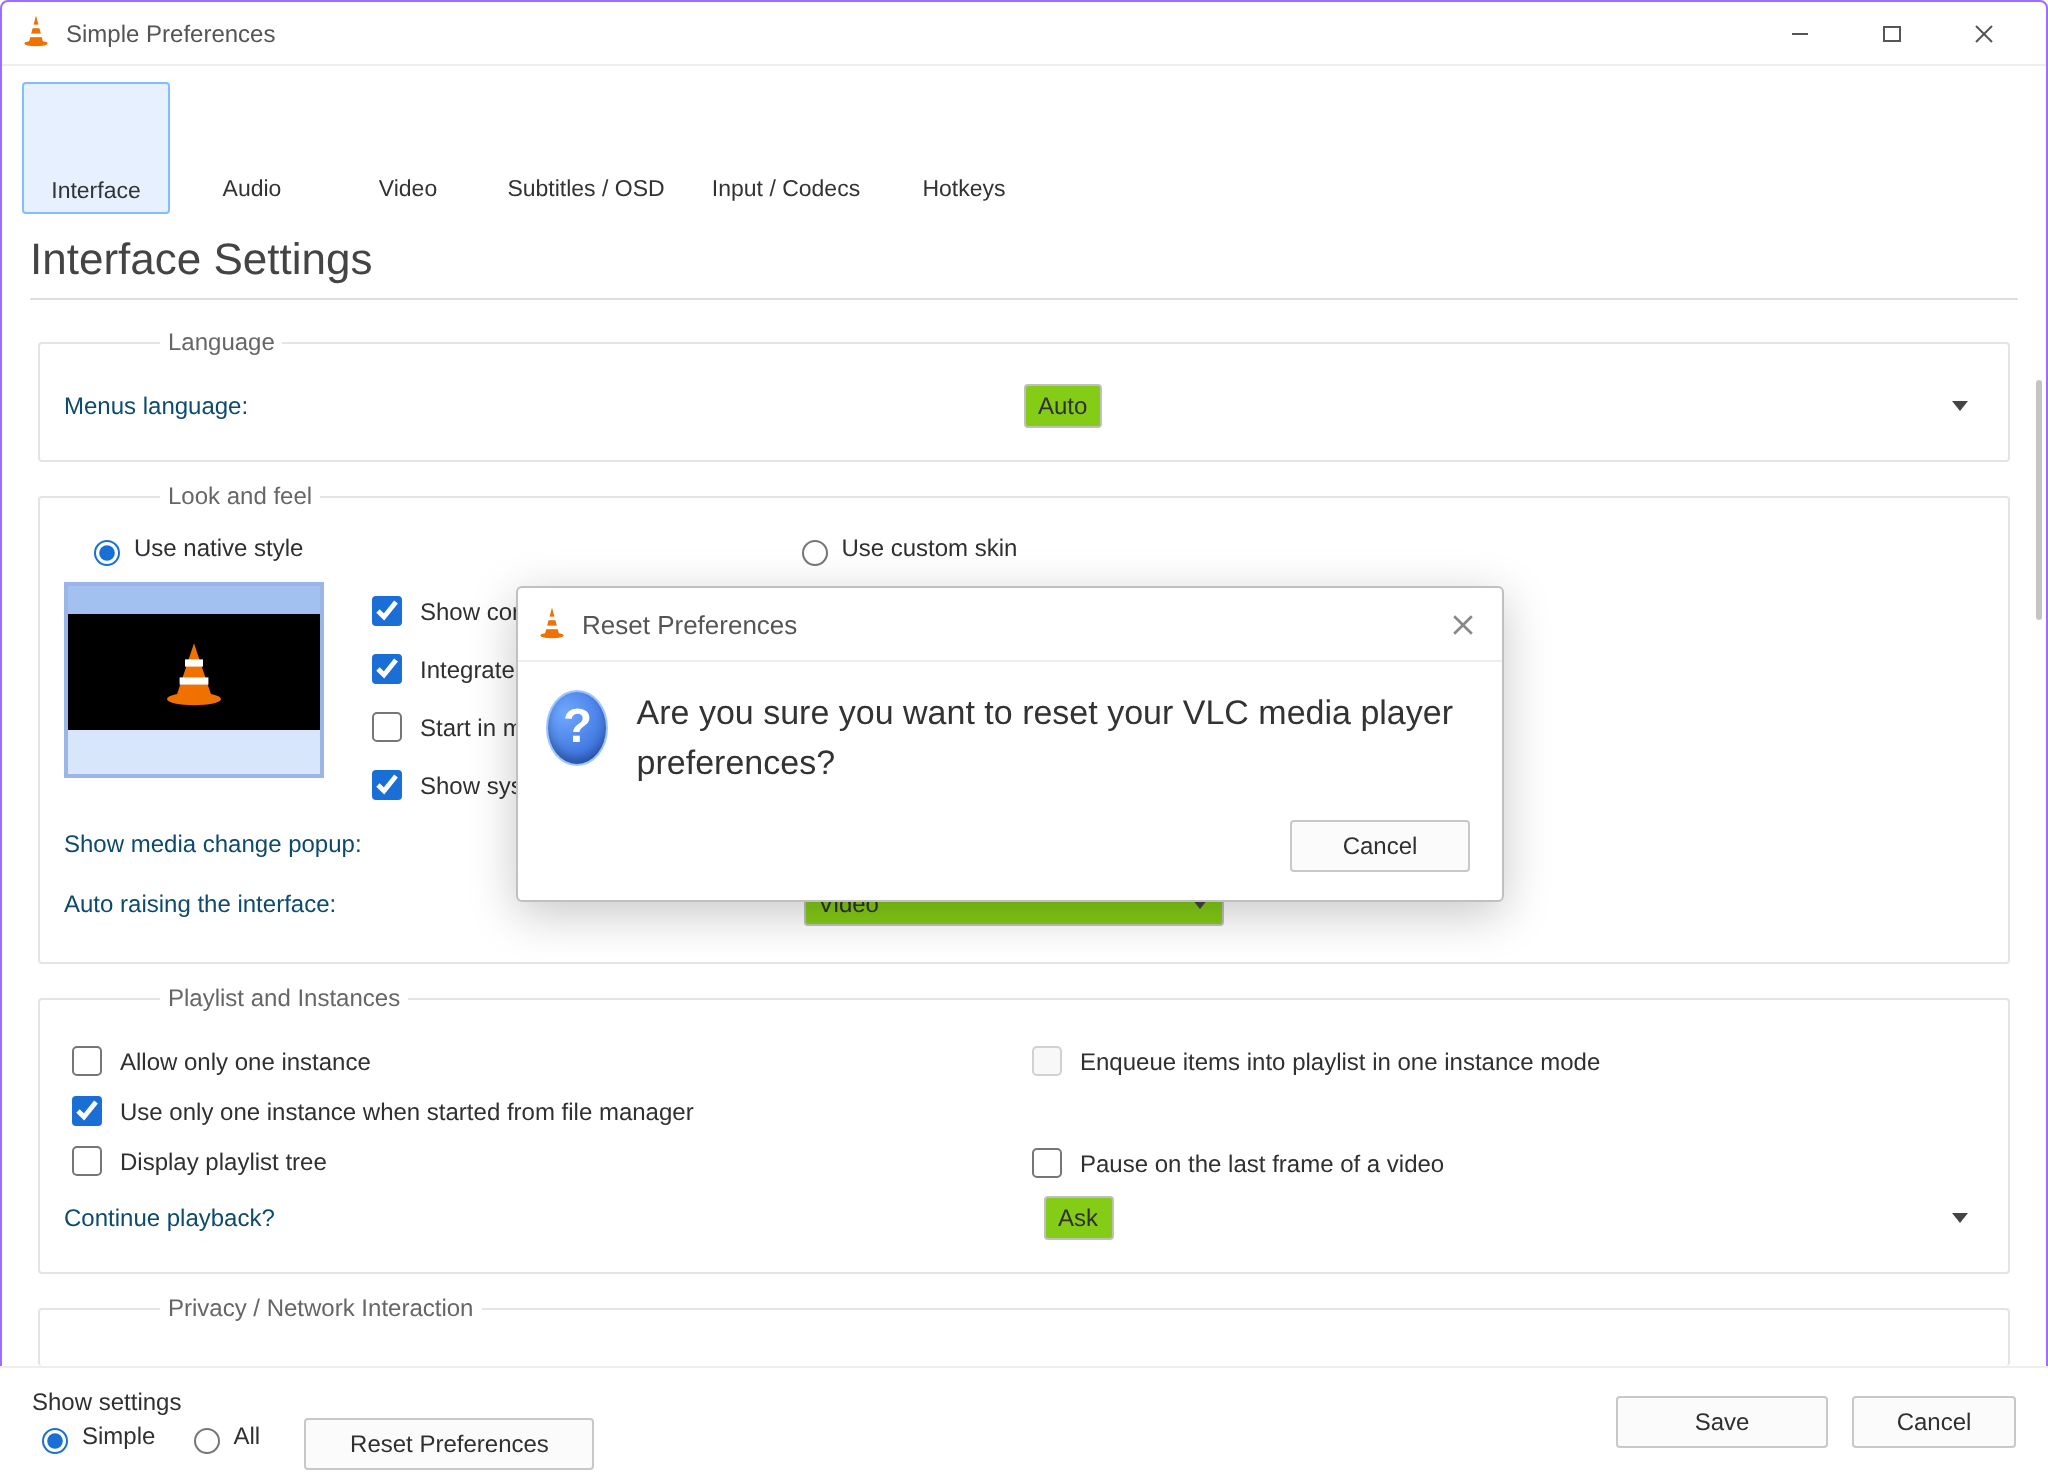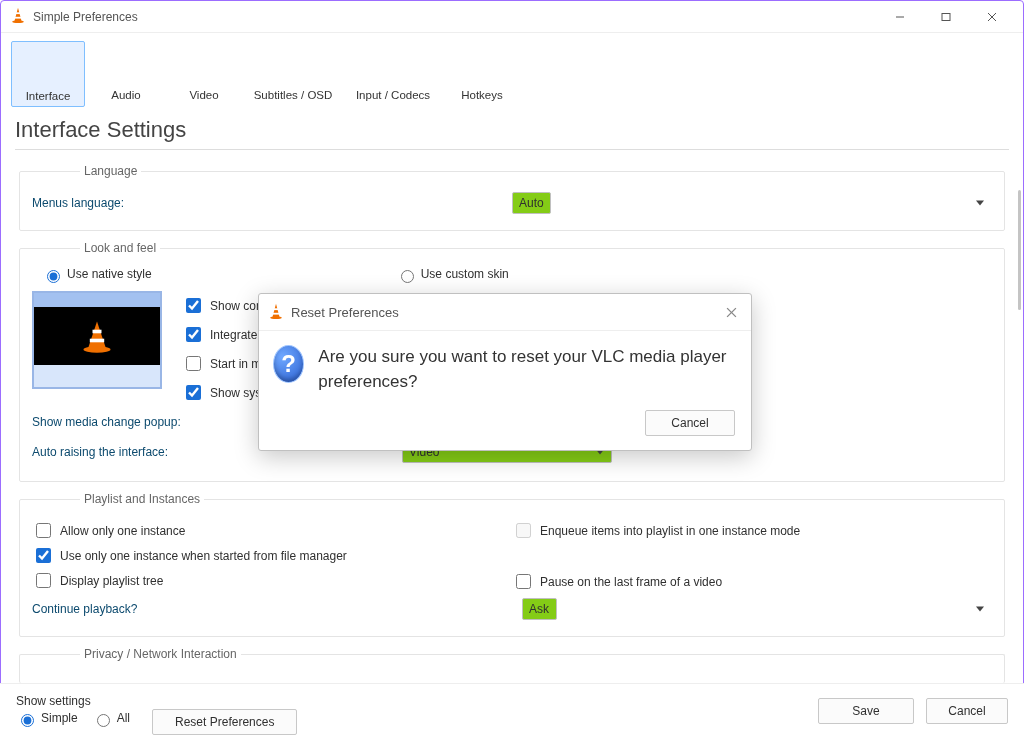--- a/index.html
+++ b/index.html
@@ -319,21 +319,21 @@
           <span>Simple</span>
         </label>
       <label class="radio">
           <input type="radio" style="">
           <span>All</span>
         </label>
     </div>
   </div>
   <button class="btn" style="align-self:flex-end;margin-bottom:2px;">Reset Preferences</button>
   <div class="right">
-    <button class="btn" style="width:96px;">Save</button>
+    <button class="btn" style="width:106px;">Save</button>
     <button class="btn" style="width:82px;">Cancel</button>
   </div>
 </div>
 
 <div class="modal">
   <div class="mhead">
     <span>
       <svg class="vlc-cone" viewBox="0 0 40 40" width="18" height="18">
           <path class="body" d="M20 4 L28 34 H12 Z"></path>
           <rect x="15" y="14" width="10" height="4" fill="#fff"></rect>

